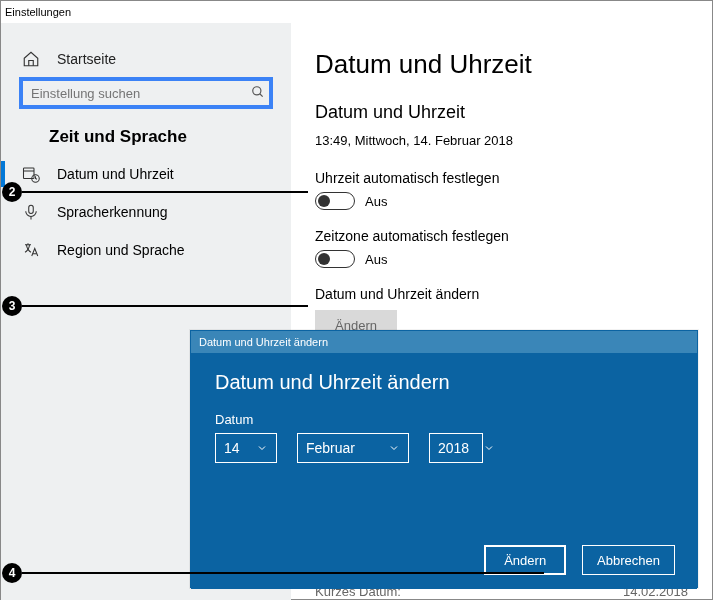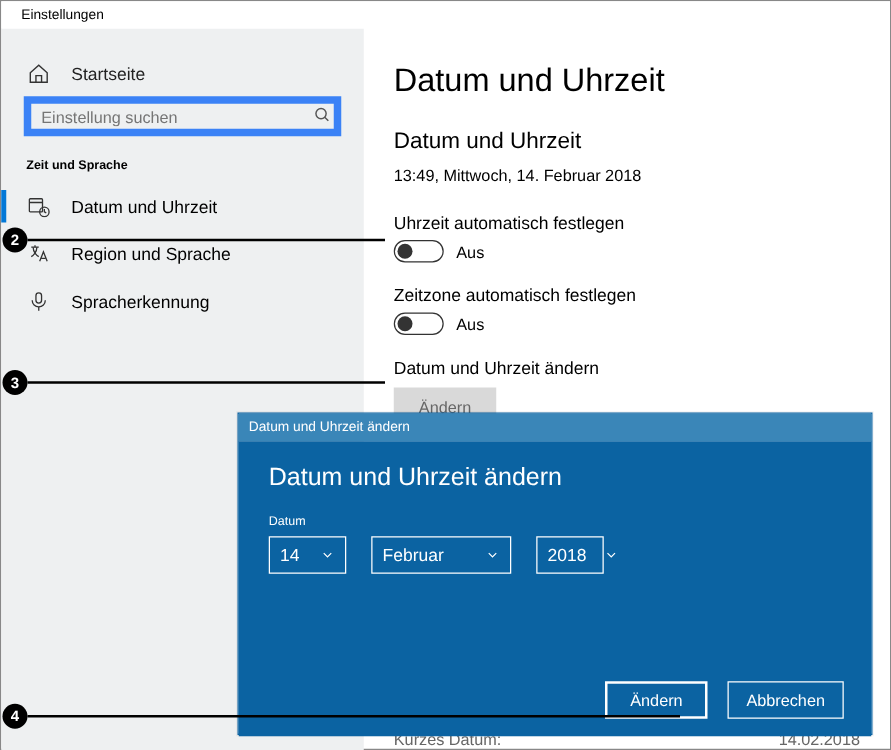--- a/index.html
+++ b/index.html
@@ -1,47 +1,47 @@
 <!DOCTYPE html>
 <html><head>
 <meta charset="utf-8">
 <style>
   * { box-sizing: border-box; margin: 0; padding: 0; font-family: "Segoe UI", Tahoma, sans-serif; }
   body { width: 713px; height: 600px; position: relative; background: #fff; }
   .window { width: 713px; height: 600px; border: 1px solid #888; position: relative; background: #fff; }
-  .titlebar { height: 22px; line-height: 22px; font-size: 11px; padding-left: 16px; background: #fff; border-bottom: 0; }
+  .titlebar { height: 22px; line-height: 22px; font-size: 11px; padding-left: 4px; background: #fff; border-bottom: 0; }
   .body { display: flex; height: calc(600px - 22px); }
   .sidebar { width: 290px; background: #eef0f1; padding-top: 18px; }
   .side-row { display: flex; align-items: center; height: 36px; padding-left: 20px; font-size: 14px; color: #222; cursor: default; }
   .side-row .icon { width: 20px; height: 20px; margin-right: 16px; display: inline-flex; align-items: center; justify-content: center; }
   .search-wrap { padding: 0 18px 12px 18px; }
-  .search { width: 100%; height: 32px; border: 6px solid #3b82f6; background: #eef0f1; font-size: 13px; padding: 0 30px 0 8px; color: #555; }
+  .search { width: 100%; height: 32px; border: 4px solid #3b82f6; background: #eef0f1; font-size: 13px; padding: 0 30px 0 8px; color: #555; }
   .search-wrap { position: relative; }
   .search-icon { position: absolute; right: 26px; top: 8px; }
-  .section-header { font-weight: 600; font-size: 10px; padding: 6px 24px 8px 20px; }
+  .section-header { font-weight: 600; font-size: 17px; padding: 6px 24px 8px 20px; margin-left: 28px; }
   .side-item { display: flex; align-items: center; height: 38px; padding-left: 20px; font-size: 14px; position: relative; }
   .side-item.active::before { content:""; position:absolute; left:0; top:6px; bottom:6px; width:4px; background:#0278d7; }
   .side-item .icon { width: 20px; height: 20px; margin-right: 16px; display: inline-flex; align-items: center; justify-content: center; }
   .main { flex: 1; padding: 26px 24px 0 24px; position: relative; }
   .h1 { font-size: 26px; font-weight: 400; margin-bottom: 22px; }
   .h2 { font-size: 18px; font-weight: 400; margin-bottom: 10px; }
   .datetime { font-size: 13px; margin-bottom: 22px; }
   .label { font-size: 14px; margin-bottom: 6px; }
   .toggle-row { display: flex; align-items: center; margin-bottom: 18px; }
   .toggle { width: 40px; height: 18px; border: 1px solid #333; border-radius: 10px; position: relative; margin-right: 10px; }
   .toggle .knob { width: 12px; height: 12px; background: #333; border-radius: 50%; position: absolute; top: 2px; left: 2px; }
   .toggle-status { font-size: 13px; }
   .change-btn { width: 82px; height: 30px; background: #d9d9d9; border: none; font-size: 13px; color: #666; cursor: pointer; margin-top: 2px; }
   .footer-row { position: absolute; bottom: 0; left: 24px; right: 24px; display: flex; justify-content: space-between; font-size: 13px; color: #666; border-top: 0; padding: 6px 0 2px 0; }
   
   .dialog { position: absolute; left: 190px; top: 330px; width: 508px; height: 258px; border: 1px solid #0b63a2; box-shadow: 0 0 0 1px rgba(0,0,0,0.05); }
   .dialog-title { height: 22px; background: #3a86b8; color: #fff; font-size: 11px; line-height: 22px; padding-left: 8px; }
   .dialog-body { background: #0b63a2; color: #fff; height: calc(258px - 22px); padding: 18px 24px 14px 24px; position: relative; }
   .dlg-h { font-size: 20px; font-weight: 400; margin-bottom: 18px; color: #fff; }
-  .field-label { font-size: 10px; margin-bottom: 6px; }
+  .field-label { font-size: 13px; margin-bottom: 6px; }
   .select-row { display: flex; gap: 20px; margin-bottom: 18px; }
   .sel { height: 30px; border: 1px solid #fff; color: #fff; display: flex; align-items: center; padding: 4px 8px; font-size: 14px; justify-content: space-between; gap: 14px; }
   .sel.small { width: 62px; }
   .sel.med { width: 112px; }
   .sel .chev { }
   .dlg-buttons { position: absolute; right: 22px; bottom: 14px; display: flex; gap: 16px; }
   .dlg-btn { height: 30px; border: 1px solid #fff; color: #fff; background: transparent; font-size: 13px; padding: 0 14px; cursor: pointer; }
   .dlg-btn.primary { border: 2px solid #fff; padding: 0 18px; }
   
   .anno-circle { position: absolute; width: 20px; height: 20px; border-radius: 50%; background: #000; color: #fff; font-size: 12px; font-weight: 600; display: flex; align-items: center; justify-content: center; z-index: 50; }
@@ -86,40 +86,40 @@
               <circle cx="18" cy="18" r="5"></circle>
               <path d="M18 15 V18 L20 19"></path>
             </svg>
         </span>
         <span>Datum und Uhrzeit</span>
       </div>
 
       <div class="side-item">
         <span class="icon">
           <svg width="18" height="18" viewBox="0 0 24 24" fill="none" stroke="#333" stroke-width="1.4">
+              <rect x="9" y="3" width="6" height="11" rx="3"></rect>
+              <path d="M5 11 A7 7 0 0 0 19 11"></path>
+              <line x1="12" y1="18" x2="12" y2="22"></line>
+            </svg>
+        </span>
+        <span>Spracherkennung</span>
+      </div>
+
+      <div class="side-item">
+        <span class="icon">
+          <svg width="18" height="18" viewBox="0 0 24 24" fill="none" stroke="#333" stroke-width="1.4">
               <path d="M4 5 H12"></path>
               <path d="M8 5 V3"></path>
               <path d="M6 5 C6 10 10 14 12 15"></path>
               <path d="M10 5 C10 10 6 14 4 15"></path>
               <path d="M13 20 L17 10 L21 20"></path>
               <path d="M14.5 17 H19.5"></path>
             </svg>
         </span>
         <span>Region und Sprache</span>
-      </div>
-
-      <div class="side-item">
-        <span class="icon">
-          <svg width="18" height="18" viewBox="0 0 24 24" fill="none" stroke="#333" stroke-width="1.4">
-              <rect x="9" y="3" width="6" height="11" rx="3"></rect>
-              <path d="M5 11 A7 7 0 0 0 19 11"></path>
-              <line x1="12" y1="18" x2="12" y2="22"></line>
-            </svg>
-        </span>
-        <span>Spracherkennung</span>
       </div>
     </div>
 
     <div class="main">
       <div class="h1">Datum und Uhrzeit</div>
       <div class="h2">Datum und Uhrzeit</div>
       <div class="datetime">13:49, Mittwoch, 14. Februar 2018</div>
 
       <div class="label">Uhrzeit automatisch festlegen</div>
       <div class="toggle-row">

